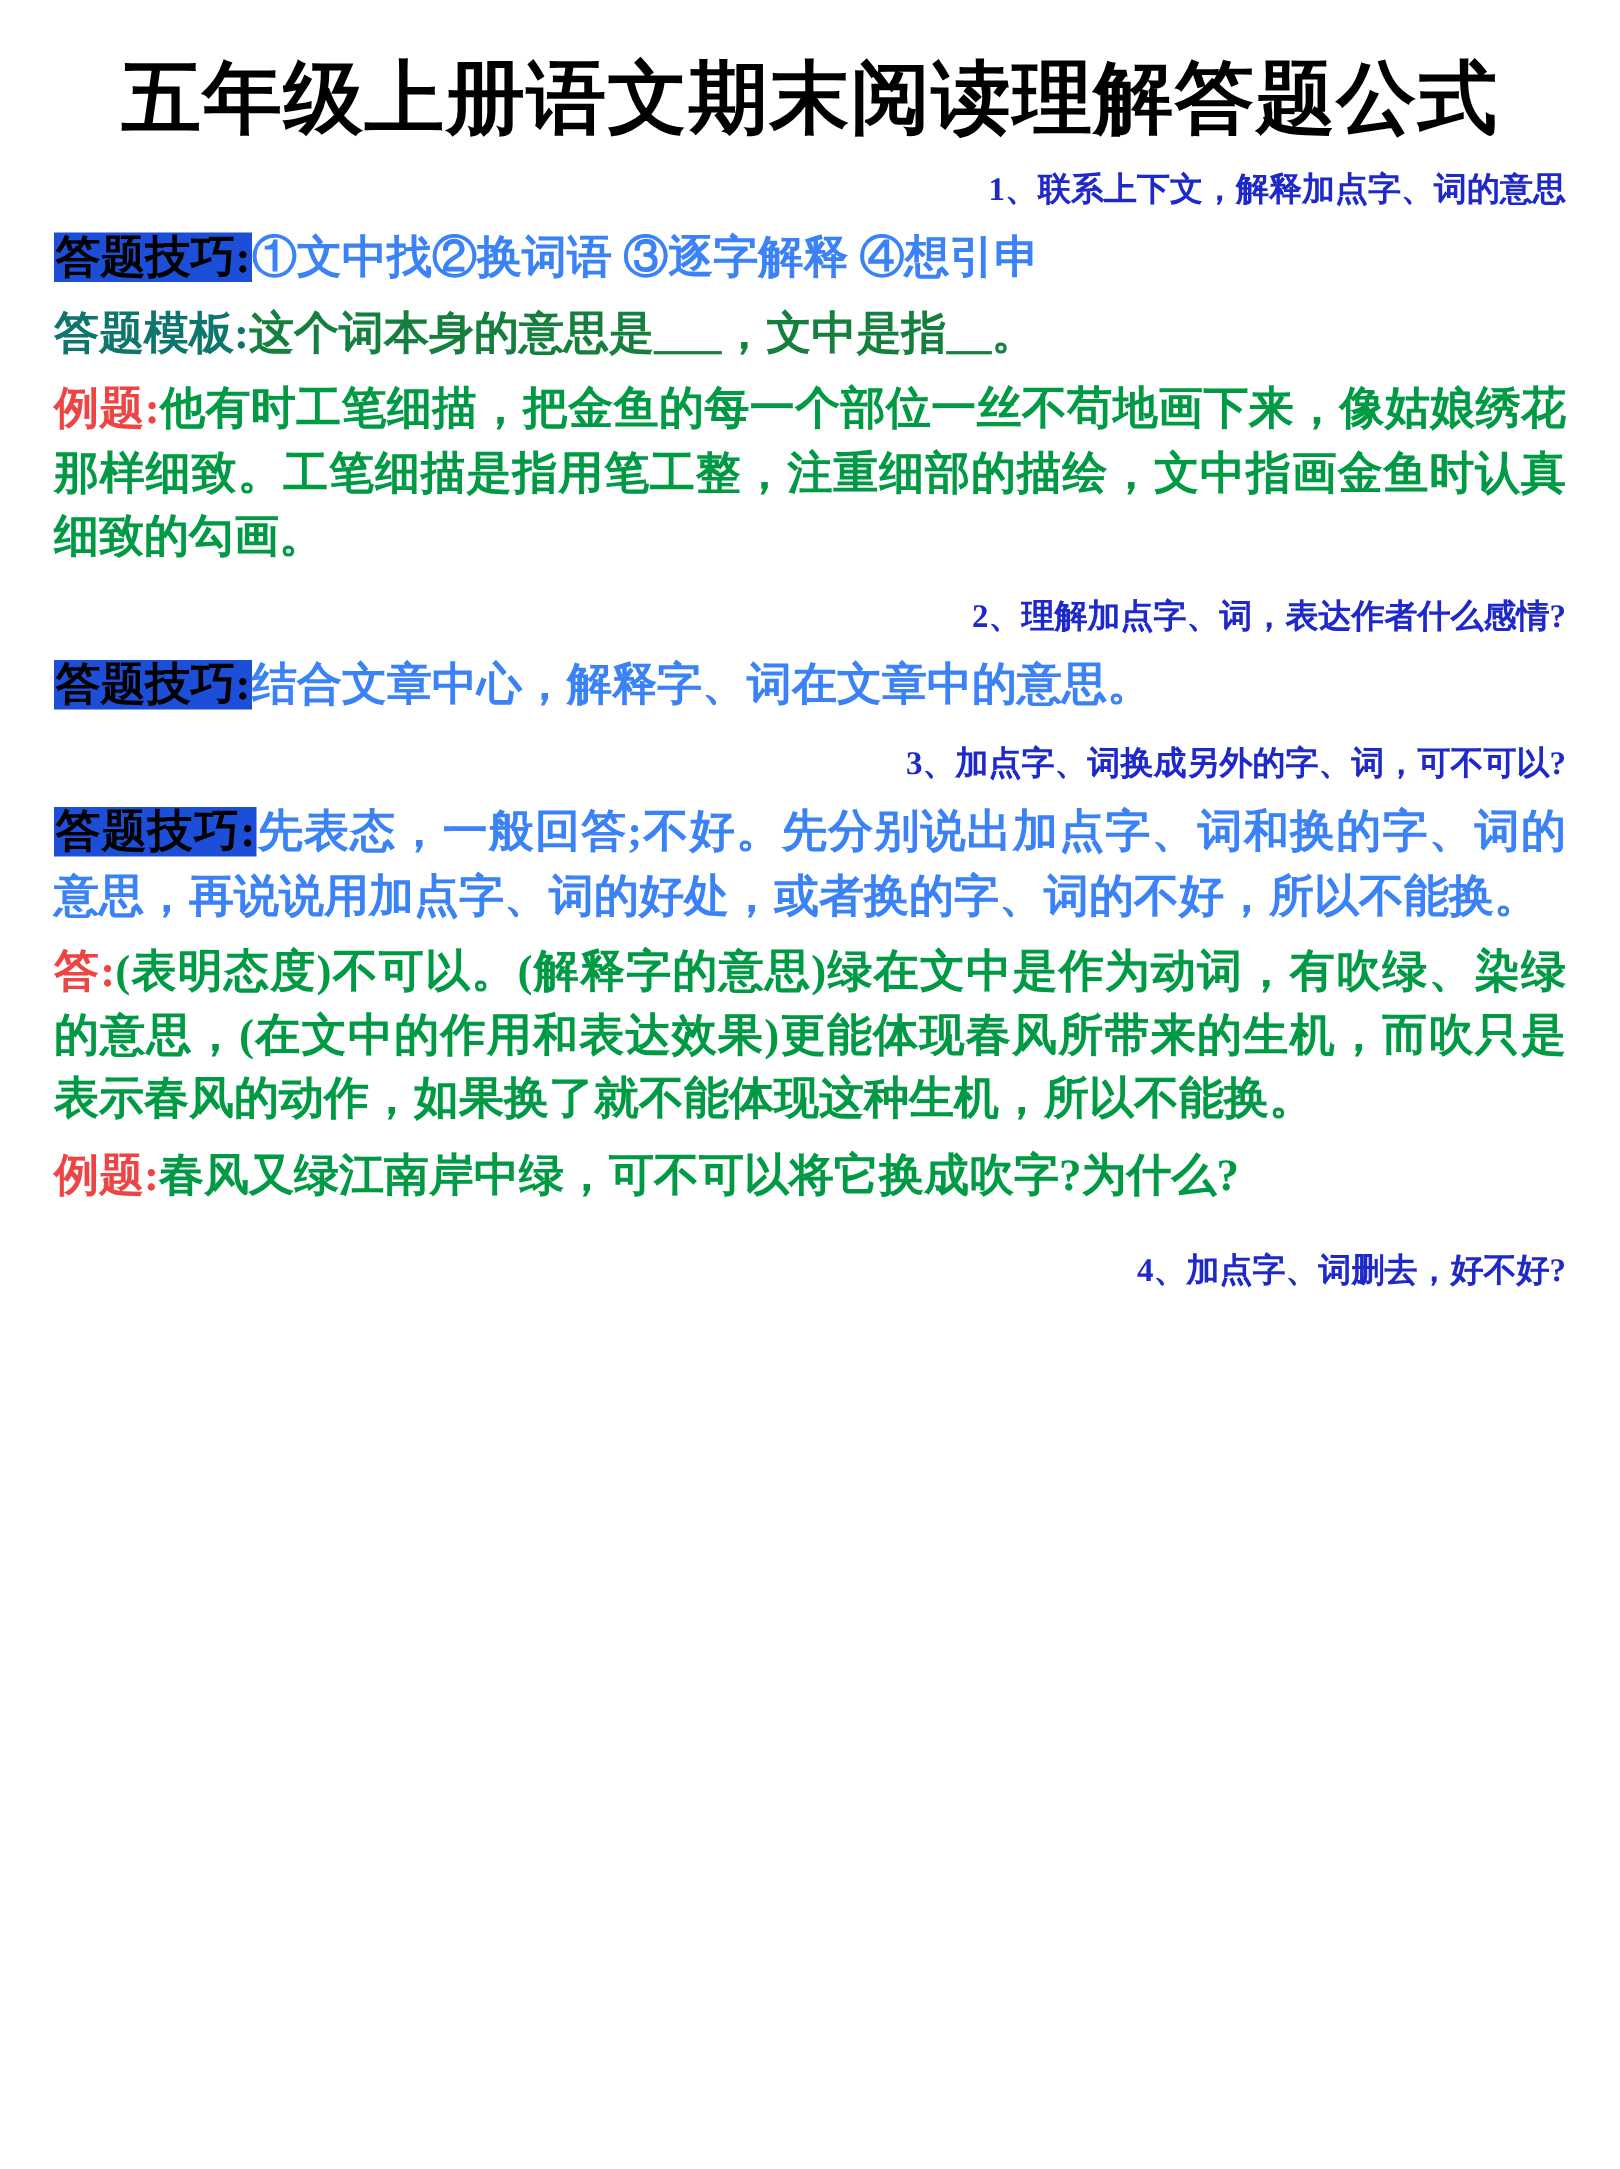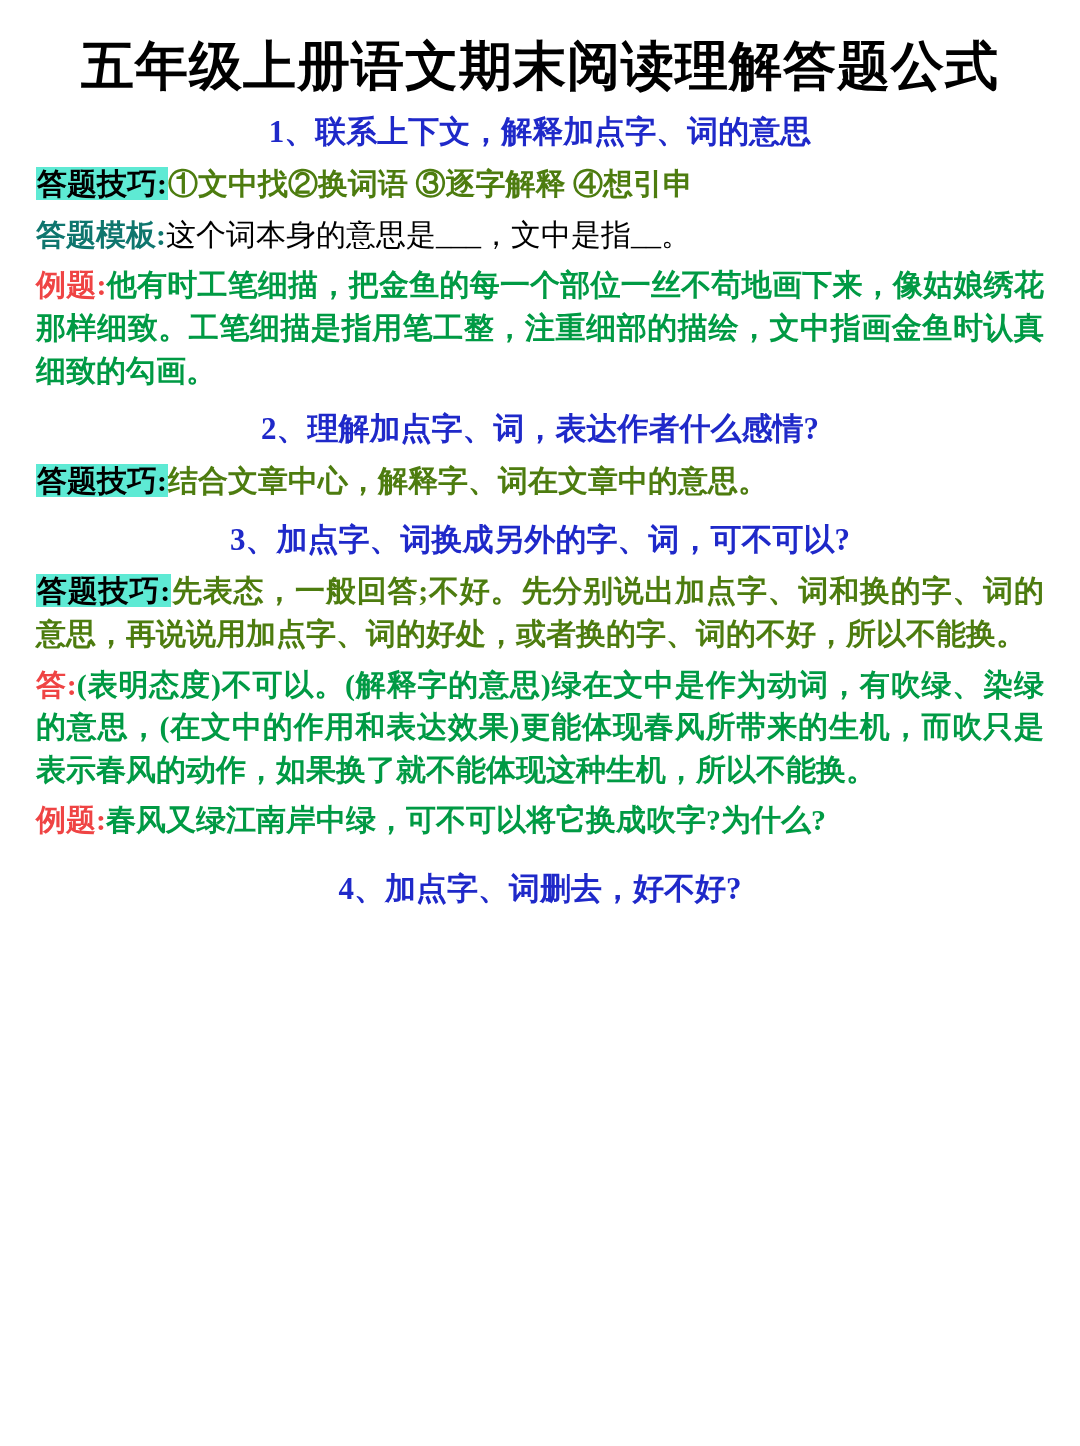--- a/index.html
+++ b/index.html
@@ -25,53 +25,53 @@
     font-family: "Liberation Sans", "DejaVu Sans", sans-serif;
     font-weight: bold;
     font-size: 53px;
     line-height: 1.12;
     letter-spacing: 1px;
     color: #000000;
     margin: 6px 0 14px 0;
     white-space: nowrap;
   }
   .section-heading {
-    text-align: center;
+    text-align: right;
     font-weight: bold;
-    font-size: 31px;
+    font-size: 22px;
     line-height: 1.35;
     color: #1f29c9;
     margin: 16px 0 10px 0;
   }
   .para {
     font-size: 30px;
     line-height: 1.42;
     margin: 6px 0 8px 0;
     text-align: justify;
     word-break: break-all;
   }
   .para.black { color: #000000; font-weight: bold; }
   .para.red { color: #e60000; font-weight: bold; }
   .para.green { color: #009a44; font-weight: bold; }
   .label {
     font-weight: bold;
   }
   .label.hl {
-    background: #5eead4;
+    background: #1d4ed8;
     padding: 0 1px;
     color: #000;
   }
   .label.red {
     color: #0f766e;
   }
   .label.green {
     color: #ef4444;
   }
-  .body-black { color: #4d7c0f; font-weight: bold; }
-  .body-red { color: #000000; font-weight: normal; }
+  .body-black { color: #3b82f6; font-weight: bold; }
+  .body-red { color: #15803d; font-weight: bold; }
   .body-green { color: #009a44; font-weight: bold; }
   .last-heading {
     margin-top: 26px;
     margin-bottom: 0;
   }
 </style>
 </head>
 <body>
 
 <div class="page">

